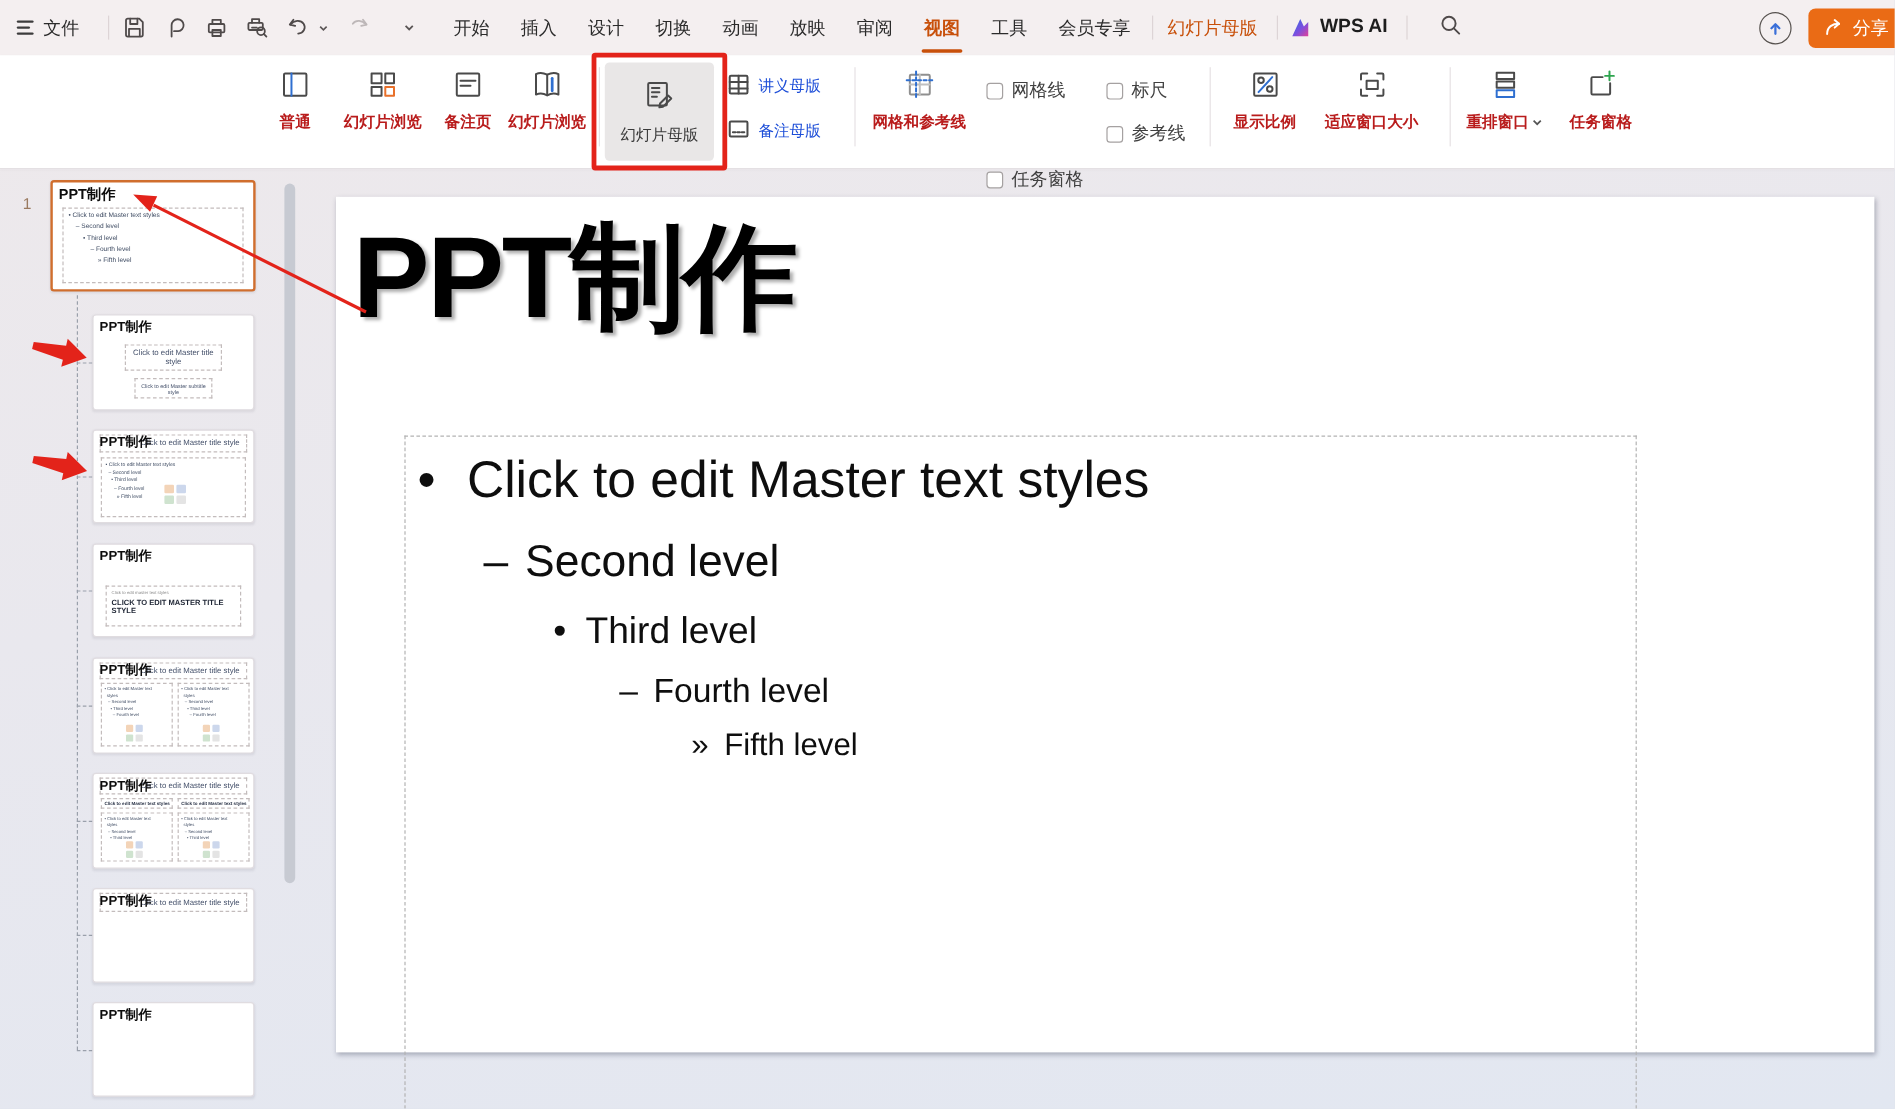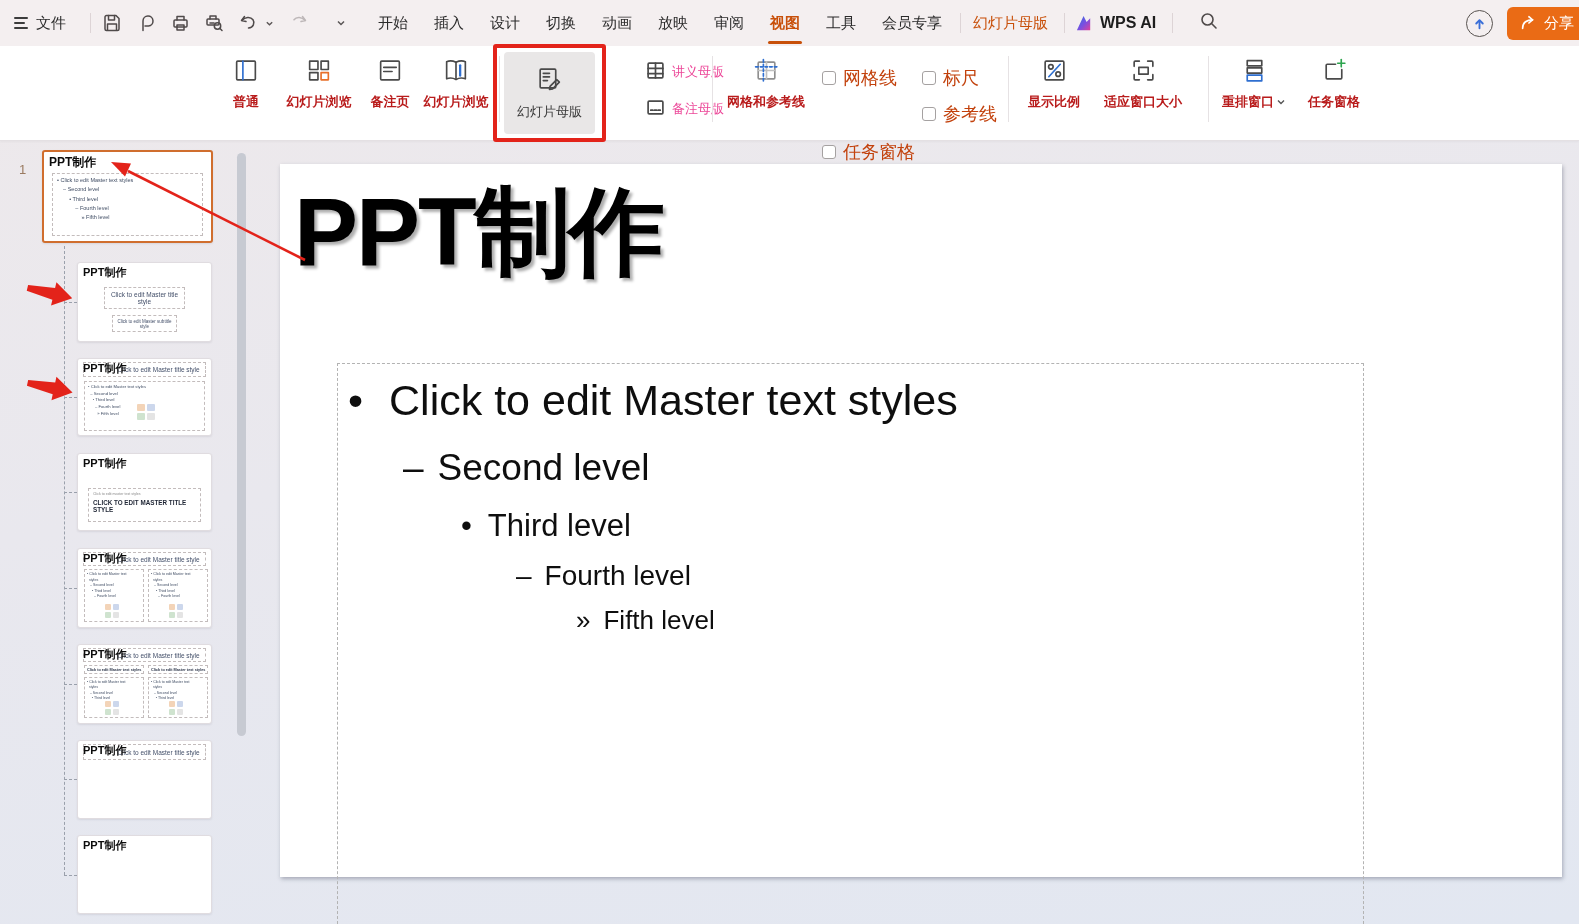--- a/index.html
+++ b/index.html
@@ -34,22 +34,22 @@
 
   
   .ribbon{position:absolute;left:0;top:46px;width:1579px;height:95px;background:#ffffff;border-bottom:1px solid #e4e0e3;box-shadow:0 1px 2px rgba(0,0,0,.04);}
   .vbtn{position:absolute;top:8px;display:flex;flex-direction:column;align-items:center;gap:7px;transform:translateX(-50%);cursor:pointer;}
   .vbtn .ic{height:32px;display:flex;align-items:center;justify-content:center;}
   .vbtn .lbl{font-size:13px;color:#b91c1c;white-space:nowrap;display:flex;align-items:center;gap:2px;font-weight:bold;}
   .ribbon svg.big{stroke:#4a4a4a;fill:none;stroke-width:1.6;stroke-linecap:round;stroke-linejoin:round;}
   .rsep{position:absolute;top:10px;width:1px;height:66px;background:#e6e2e4;}
   .master-btn{position:absolute;left:504px;top:6px;width:91px;height:82px;background:#e9e7e7;border-radius:4px;display:flex;flex-direction:column;align-items:center;justify-content:center;gap:7px;cursor:pointer;}
   .master-btn .lbl{font-size:13px;color:#3a3a3a;}
-  .hbtn{position:absolute;display:flex;align-items:center;gap:7px;font-size:13px;color:#ec4899;cursor:pointer;padding-left:40px;}
-  .chk-row{position:absolute;display:flex;align-items:center;gap:7px;font-size:18px;color:#c2410c;cursor:pointer;}
+  .hbtn{position:absolute;display:flex;align-items:center;gap:7px;font-size:13px;color:#1d4ed8;cursor:pointer;}
+  .chk-row{position:absolute;display:flex;align-items:center;gap:7px;font-size:15px;color:#404040;cursor:pointer;}
   .chk{width:14px;height:14px;border:1.4px solid #a5a1a1;border-radius:3px;background:#fff;}
   .red-box{position:absolute;left:493px;top:44px;width:113px;height:98px;border:4px solid #e3231a;border-radius:3px;z-index:30;pointer-events:none;}
 
   
   .slide-num{position:absolute;left:19px;top:162px;font-size:13px;color:#9a7a60;}
   .thumb{position:absolute;background:#fff;border:1px solid #e0dce0;border-radius:3px;box-shadow:0 1px 2px rgba(60,60,80,.10);cursor:pointer;overflow:hidden;}
   .thumb .ttl{position:absolute;left:5px;top:2px;font-weight:800;font-size:11px;color:#0c0c0c;z-index:3;letter-spacing:0;}
   .t-master{left:42px;top:150px;width:171px;height:93px;border:2px solid #d06e2e;}
   .t-master .ttl{font-size:12px;}
   .dash{border:1px dashed #c3bcbc;position:absolute;}

